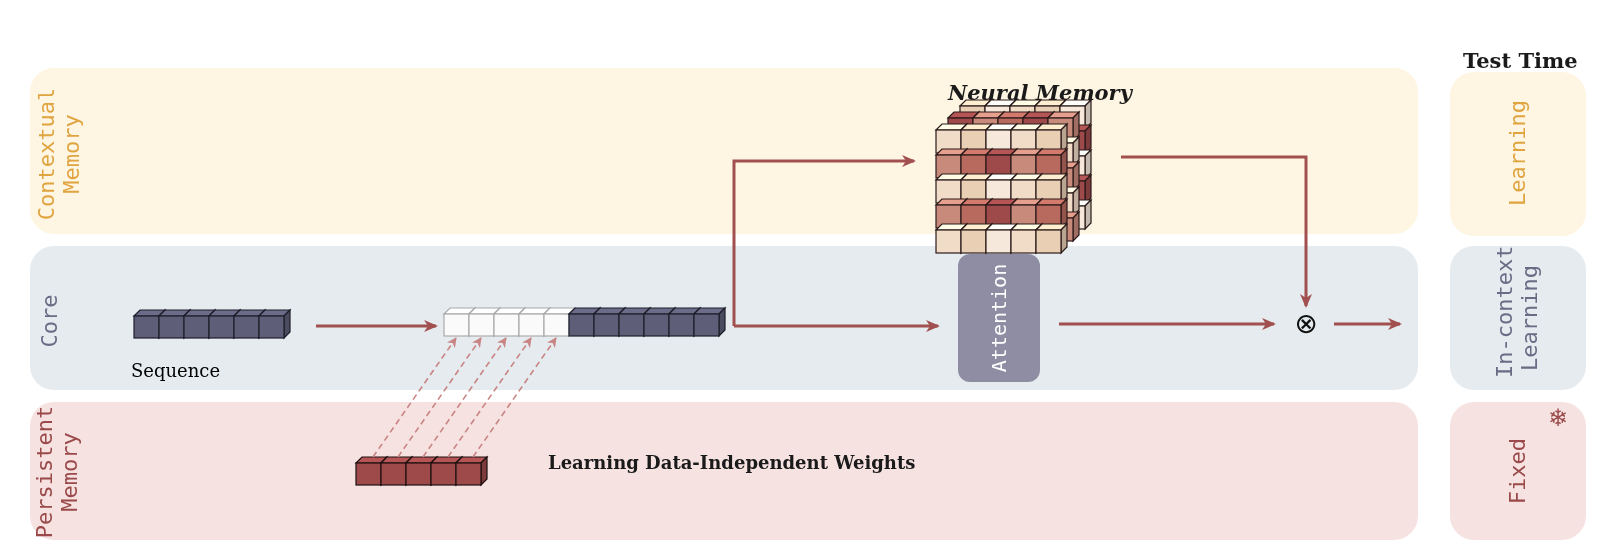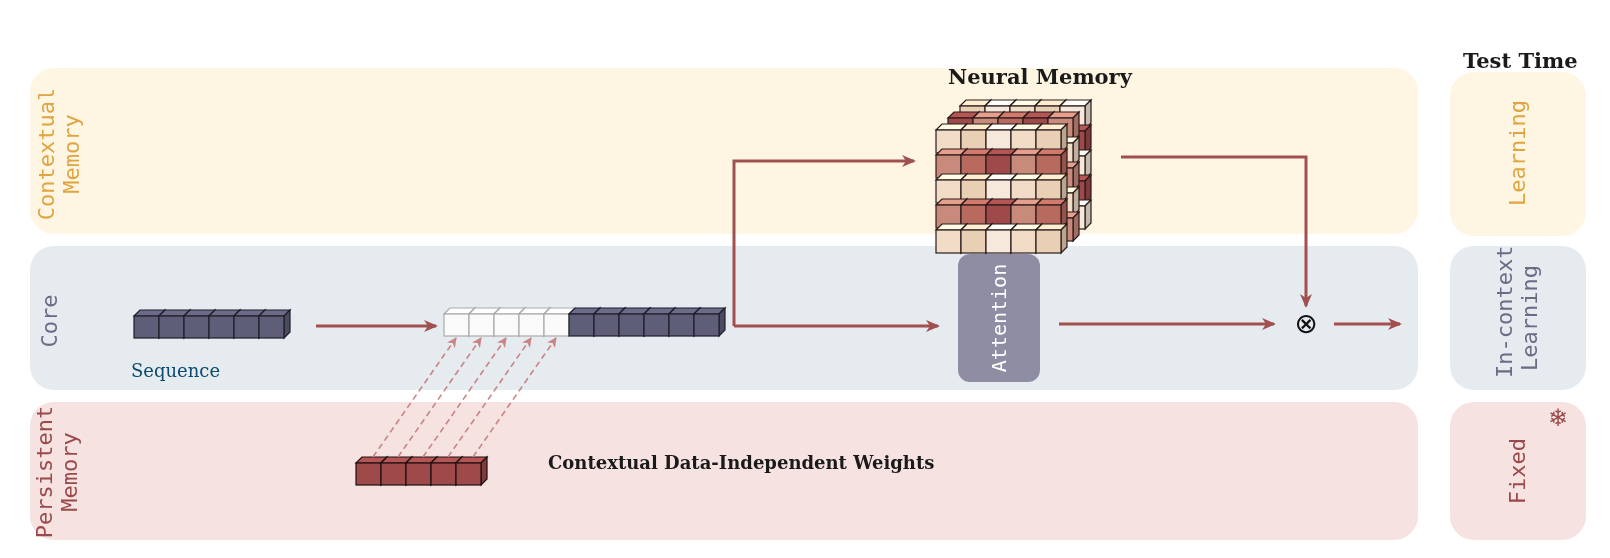--- a/index.html
+++ b/index.html
@@ -10,21 +10,21 @@
   .band-core { background:#e5ebef; }
   .band-pers { background:#f7e2e2; }
   .vlabel { position:absolute; transform:rotate(-90deg); transform-origin:center center;
             text-align:center; white-space:nowrap; font-family:"DejaVu Sans Mono","Liberation Mono",monospace;
             font-size:22px; line-height:25px; }
   .ctx-col { color:#e0a441; }
   .core-col { color:#6b6b86; }
   .pers-col { color:#9a4a4a; }
   .title { position:absolute; font-family:"DejaVu Serif","Liberation Serif",serif; font-weight:bold;
            font-size:21px; color:#1a1a1a; white-space:nowrap; }
-  .seq-label { position:absolute; font-family:"DejaVu Serif","Liberation Serif",serif; font-size:18px; color:#0c4a6e; }
+  .seq-label { position:absolute; font-family:"DejaVu Serif","Liberation Serif",serif; font-size:18px; color:#000000; }
   svg.layer { position:absolute; left:0; top:0; }
   .attn { position:absolute; left:958px; top:254px; width:82px; height:128px;
           background:#8e8da3; border-radius:12px; }
   .attn-text { position:absolute; left:0; top:0; width:82px; height:128px; display:flex; align-items:center; justify-content:center; }
   .attn-text span { transform:rotate(-90deg); color:#ffffff; font-family:"DejaVu Sans Mono","Liberation Mono",monospace; font-size:20px; white-space:nowrap; }
   .snow { position:absolute; left:1548px; top:404px; font-size:24px; color:#9a4a4a; }
 </style>
 </head>
 <body>
 
@@ -54,23 +54,23 @@
 </div>
 <div class="vlabel core-col" style="left:1458px;top:292px;width:120px;height:52px;">
   <div>In-context</div>
   <div>Learning</div>
 </div>
 <div class="vlabel pers-col" style="left:1478px;top:458px;width:80px;height:26px;">
   <div>Fixed</div>
 </div>
 <div class="snow">❄</div>
 
-<div class="title" style="left:948px;top:64px;">Neural Memory</div>
+<div class="title" style="left:948px;top:80px;font-style:italic;">Neural Memory</div>
 <div class="seq-label" style="left:131px;top:360px;">Sequence</div>
-<div class="title" style="left:548px;top:452px;font-size:18px;">Contextual Data-Independent Weights</div>
+<div class="title" style="left:548px;top:452px;font-size:18px;">Learning Data-Independent Weights</div>
 
 <div class="attn">
   <div class="attn-text">
       <span>Attention</span>
     </div>
 </div>
 
 <svg class="layer" width="1610" height="558">
   <defs>
     <marker id="ah" markerWidth="14" markerHeight="12" refX="12" refY="6" orient="auto" markerUnits="userSpaceOnUse">

